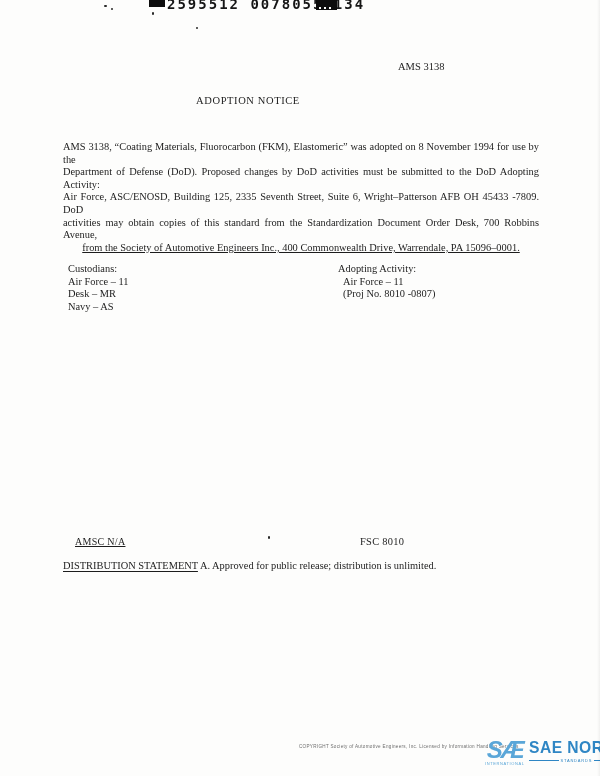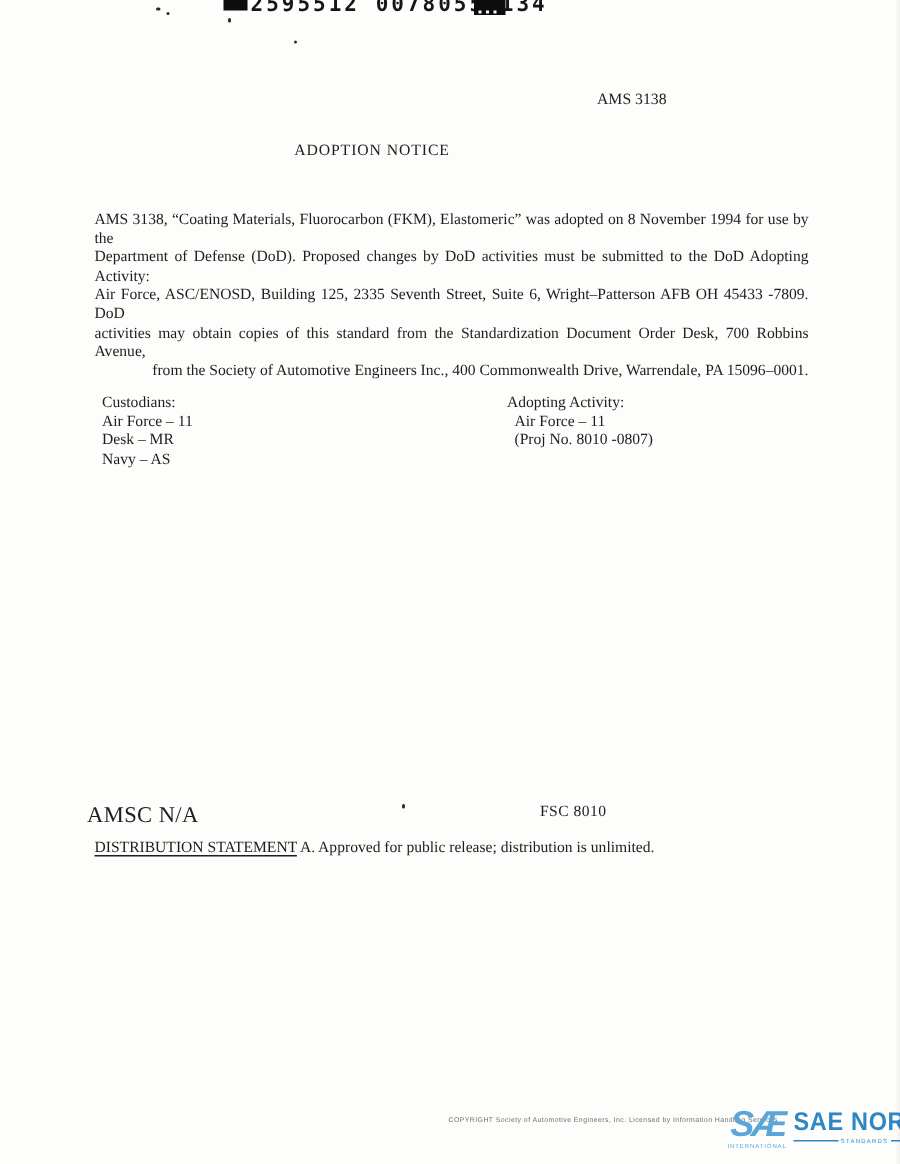--- a/index.html
+++ b/index.html
@@ -27,29 +27,29 @@
 
   .speck{background:#2a2a2a;border-radius:1px;}
 
   
   .doc-number{left:398px;top:61px;font-size:10.5px;}
   .notice-title{left:0;top:95px;width:496px;text-align:center;font-size:10.5px;letter-spacing:0.6px;}
 
   
   .body-par{left:63px;top:141px;width:476px;font-size:10.4px;line-height:12.6px;}
   .jline{text-align:justify;text-align-last:justify;}
-  .lline{text-align:right;}
+  .lline{text-align:center;text-decoration:underline;}
 
   
   .cust-col{left:68px;top:263px;font-size:10.4px;line-height:12.6px;}
   .adopt-col{left:338px;top:263px;font-size:10.4px;line-height:12.6px;}
   .adopt-col .ind{padding-left:5px;}
 
   
-  .amsc{left:58px;top:536px;font-size:15px;letter-spacing:0.3px;}
+  .amsc{left:75px;top:536px;font-size:10px;letter-spacing:0.3px;text-decoration:underline;}
   .fsc{left:360px;top:536px;font-size:10.4px;letter-spacing:0.3px;}
 
   
   .dist{left:63px;top:560px;font-size:10.4px;white-space:nowrap;}
   .dist .u{text-decoration:underline;text-underline-offset:2px;}
 
   
   .microprint{
     left:299px;top:744px;width:170px;
     font-family:"Liberation Sans", sans-serif;

